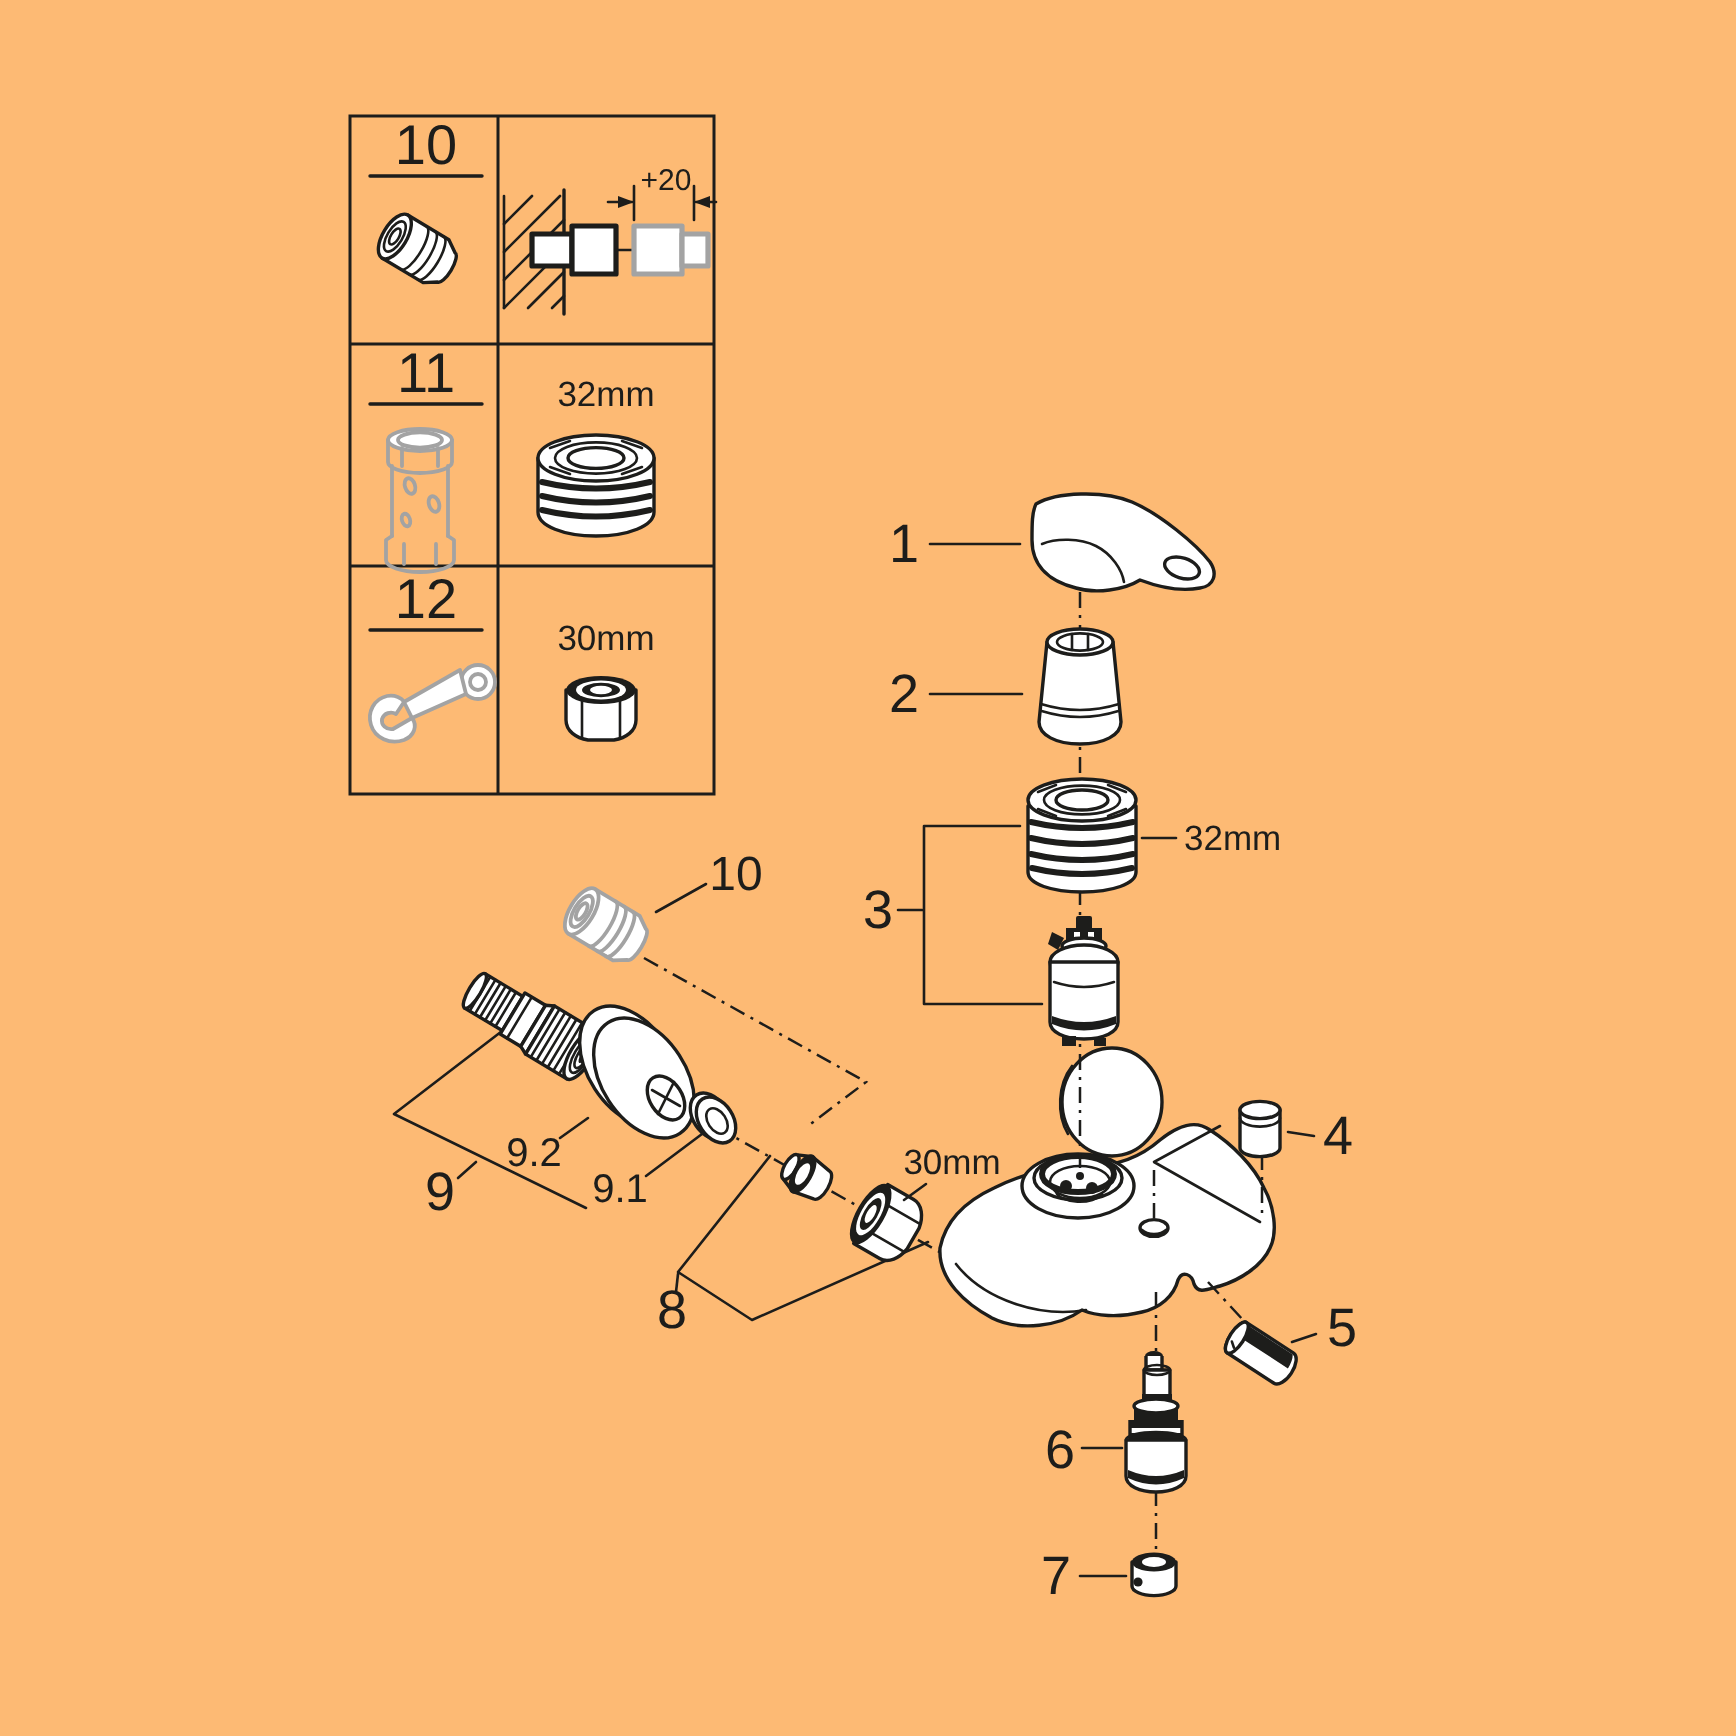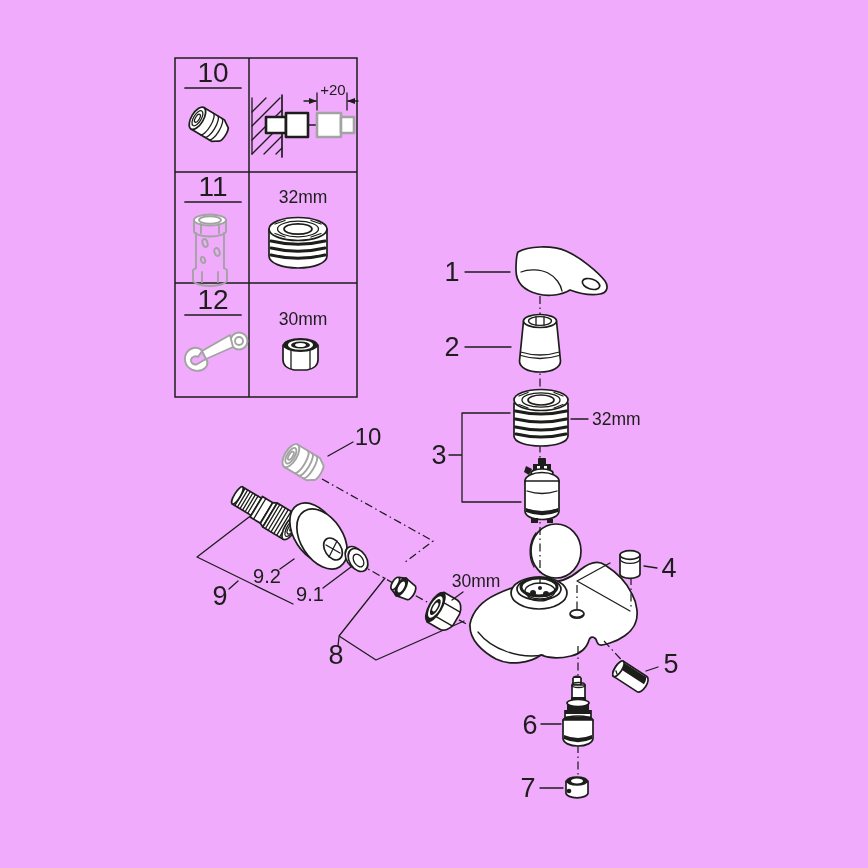--- a/index.html
+++ b/index.html
@@ -1,16 +1,16 @@
 <!DOCTYPE html>
 <html><head>
 <meta charset="utf-8">
 <style>
   html,body{margin:0;padding:0;background:#ffffff;}
-  .canvas{position:relative;width:868px;height:868px;background:#f0abfc;overflow:hidden;
+  .canvas{position:relative;width:868px;height:868px;background:#fdba74;overflow:hidden;
           font-family:"Liberation Sans", sans-serif;}
   svg{display:block}
   
   .ln  {fill:none;stroke:#1d1d1b;stroke-width:1.7;stroke-linecap:round;stroke-linejoin:round;}
   .ln1 {fill:none;stroke:#1d1d1b;stroke-width:1.3;stroke-linecap:round;stroke-linejoin:round;}
   .grv {fill:none;stroke:#1d1d1b;stroke-width:3;stroke-linecap:round;}
   .w   {fill:#ffffff;stroke:#1d1d1b;stroke-width:1.7;stroke-linejoin:round;}
   .wb  {fill:#ffffff;stroke:#1d1d1b;stroke-width:2.6;stroke-linejoin:round;}
   .dk  {fill:#1d1d1b;stroke:none;}
   .wt  {fill:#ffffff;stroke:none;}

